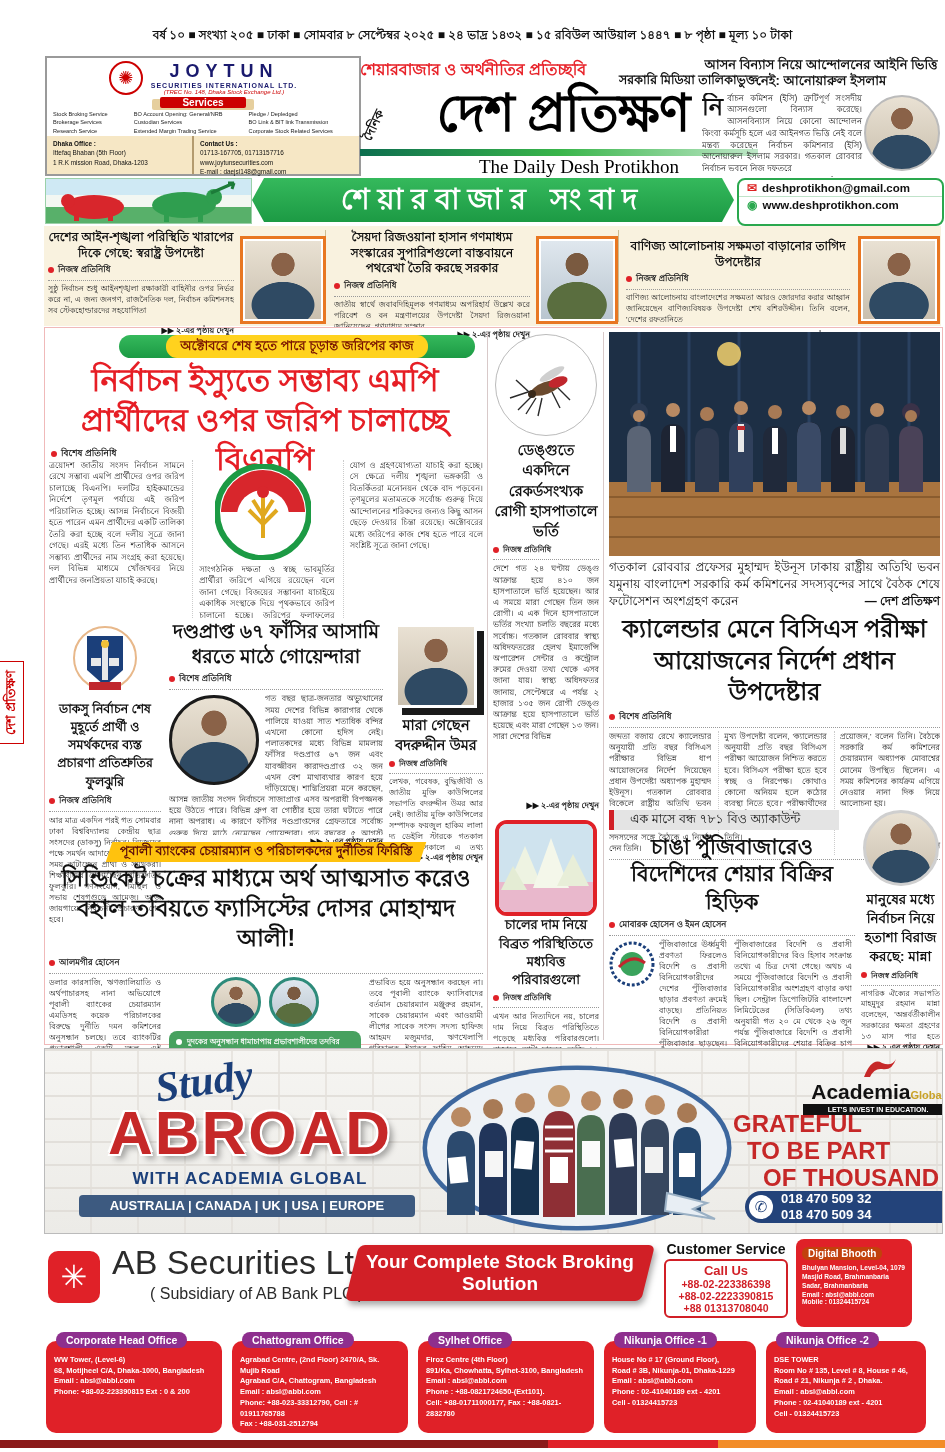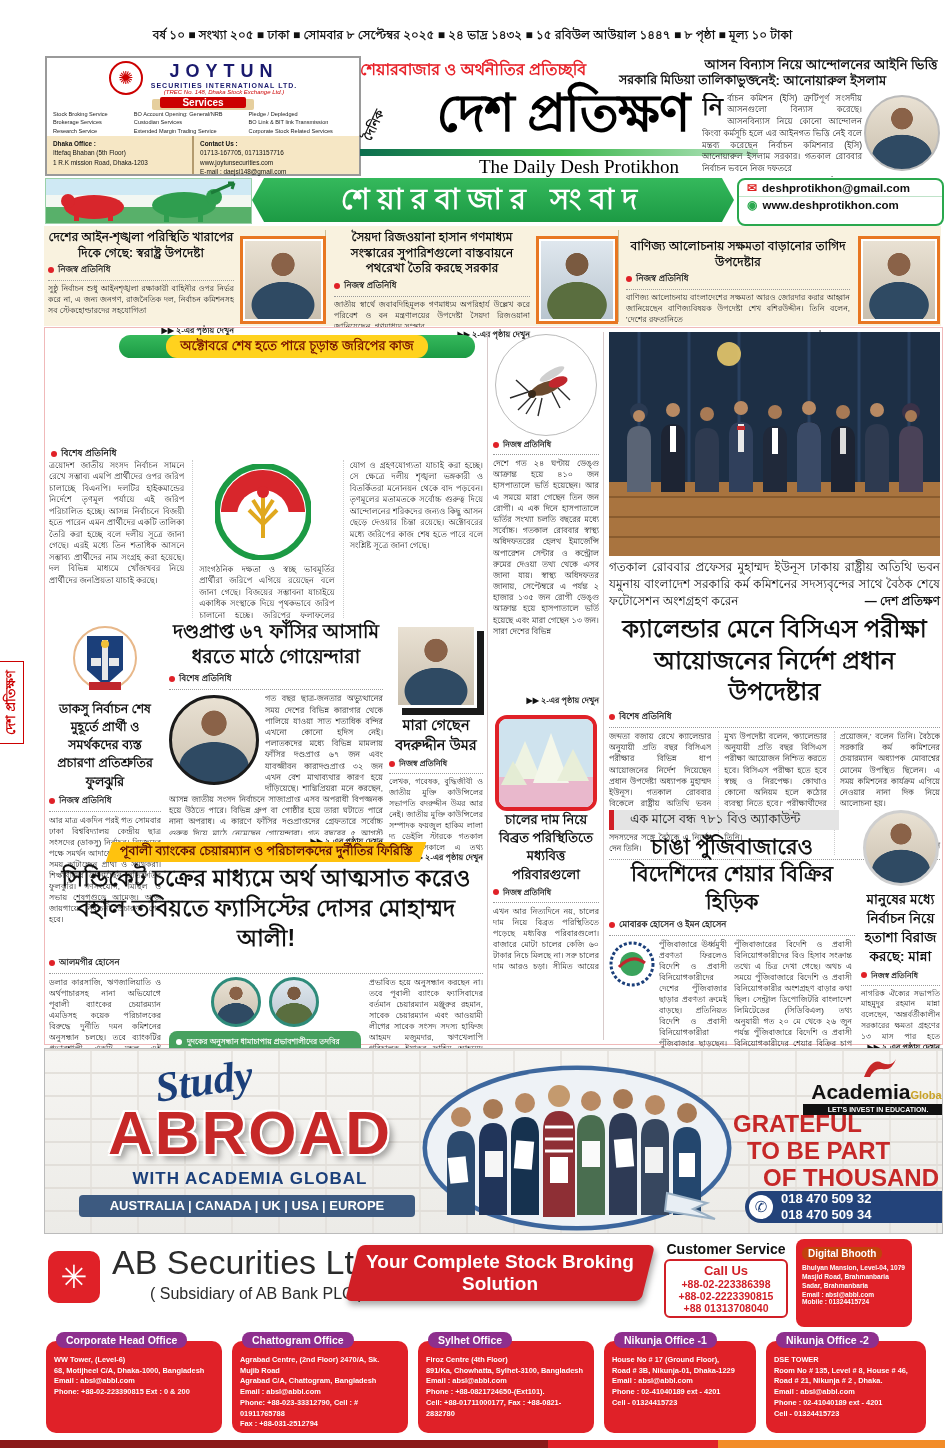--- a/index.html
+++ b/index.html
@@ -180,20 +180,21 @@
 
   <div class="abs" style="left:-30px;top:690px;transform:rotate(-90deg);color:#c00;font-weight:bold;font-size:13px;border:1px solid #c00;padding:1px 8px;">দেশ প্রতিক্ষণ</div>
 
   <div class="abs" style="left:44px;top:327px;width:897px;height:716px;border:1px solid #f0b9b9;">
     <div class="abs colline" style="left:442px;top:4px;height:708px;"></div>
     <div class="abs colline" style="left:558px;top:4px;height:708px;"></div>
 
     <div class="abs kicker-green" style="left:74px;top:7px;width:356px;height:23px;">
       <span class="kicker-pill">অক্টোবরে শেষ হতে পারে চূড়ান্ত জরিপের কাজ</span>
     </div>
+    <div class="abs ctr" style="left:2px;top:33px;width:436px;font-size:31px;font-weight:800;line-height:1.28;color:#e61e25;">নির্বাচন ইস্যুতে সম্ভাব্য এমপি প্রার্থীদের ওপর জরিপ চালাচ্ছে বিএনপি</div>
     <div class="abs byline" style="left:6px;top:118px;font-size:9px;">
         <span class="dot"></span>
         <span>বিশেষ প্রতিনিধি</span>
       </div>
     <div class="abs" style="left:4px;top:132px;width:434px;height:158px;">
       <div class="abs" style="left:166px;top:4px;width:96px;height:96px;">
         <svg width="96" height="96" viewBox="0 0 96 96">
           <circle cx="48" cy="48" r="46" fill="#fff" stroke="#1c9a44" stroke-width="6"></circle>
           <path d="M6 48 A42 42 0 0 1 90 48" fill="#d8262c"></path>
           <circle cx="48" cy="52" r="26" fill="#fff"></circle>
@@ -297,20 +298,21 @@
       <div style="width:100px;height:100px;margin:0 auto;border:1px solid #bbb;border-radius:50%;background:#fff;display:flex;align-items:center;justify-content:center;">
         <svg width="88" height="70" viewBox="0 0 88 70">
           <ellipse cx="44" cy="38" rx="16" ry="6" fill="#6b4a2e" transform="rotate(-20 44 38)"></ellipse>
           <ellipse cx="56" cy="32" rx="10" ry="5" fill="#c0272d" transform="rotate(-20 56 32)"></ellipse>
           <circle cx="30" cy="44" r="4" fill="#3a2a1a"></circle>
           <ellipse cx="50" cy="24" rx="14" ry="4" fill="#cfcfcf" transform="rotate(-30 50 24)"></ellipse>
           <path d="M30 46 L16 60 M34 48 L24 64 M40 48 L36 66 M50 42 L58 58 M56 38 L68 50 M26 42 L8 48" stroke="#2a2a2a" stroke-width="1.4" fill="none"></path>
           <path d="M27 42 L14 30" stroke="#2a2a2a" stroke-width="1.4"></path>
         </svg>
       </div>
+      <div class="ctr" style="font-size:14.5px;font-weight:800;line-height:1.4;margin-top:4px;">ডেঙ্গুতে একদিনে রেকর্ডসংখ্যক রোগী হাসপাতালে ভর্তি</div>
       <div class="byline" style="margin-top:2px;font-size:7.8px;">
           <span class="dot"></span>
           <span>নিজস্ব প্রতিনিধি</span>
         </div>
       <div class="dotted"></div>
       <div class="body-sm just clip" style="height:236px;font-size:8px;">দেশে গত ২৪ ঘণ্টায় ডেঙ্গু আক্রান্ত হয়ে ৪১০ জন হাসপাতালে ভর্তি হয়েছেন। আর এ সময়ে মারা গেছেন তিন জন রোগী। এ এক দিনে হাসপাতালে ভর্তির সংখ্যা চলতি বছরের মধ্যে সর্বোচ্চ। গতকাল রোববার স্বাস্থ্য অধিদফতরের হেলথ ইমার্জেন্সি অপারেশন সেন্টার ও কন্ট্রোল রুমের দেওয়া তথ্য থেকে এসব জানা যায়। স্বাস্থ্য অধিদফতর জানায়, সেপ্টেম্বরে এ পর্যন্ত ২ হাজার ১৩৫ জন রোগী ডেঙ্গু আক্রান্ত হয়ে হাসপাতালে ভর্তি হয়েছে এবং মারা গেছেন ১৩ জন। সারা দেশের বিভিন্ন</div>
       <div class="jump">▶▶ ২-এর পৃষ্ঠায় দেখুন</div>
       <div style="width:94px;height:88px;margin:8px auto 0 auto;border:4px solid #e02128;border-radius:12px;overflow:hidden;">
         <svg width="94" height="88" viewBox="0 0 94 88">
           <rect width="94" height="88" fill="#cfe3ee"></rect>

